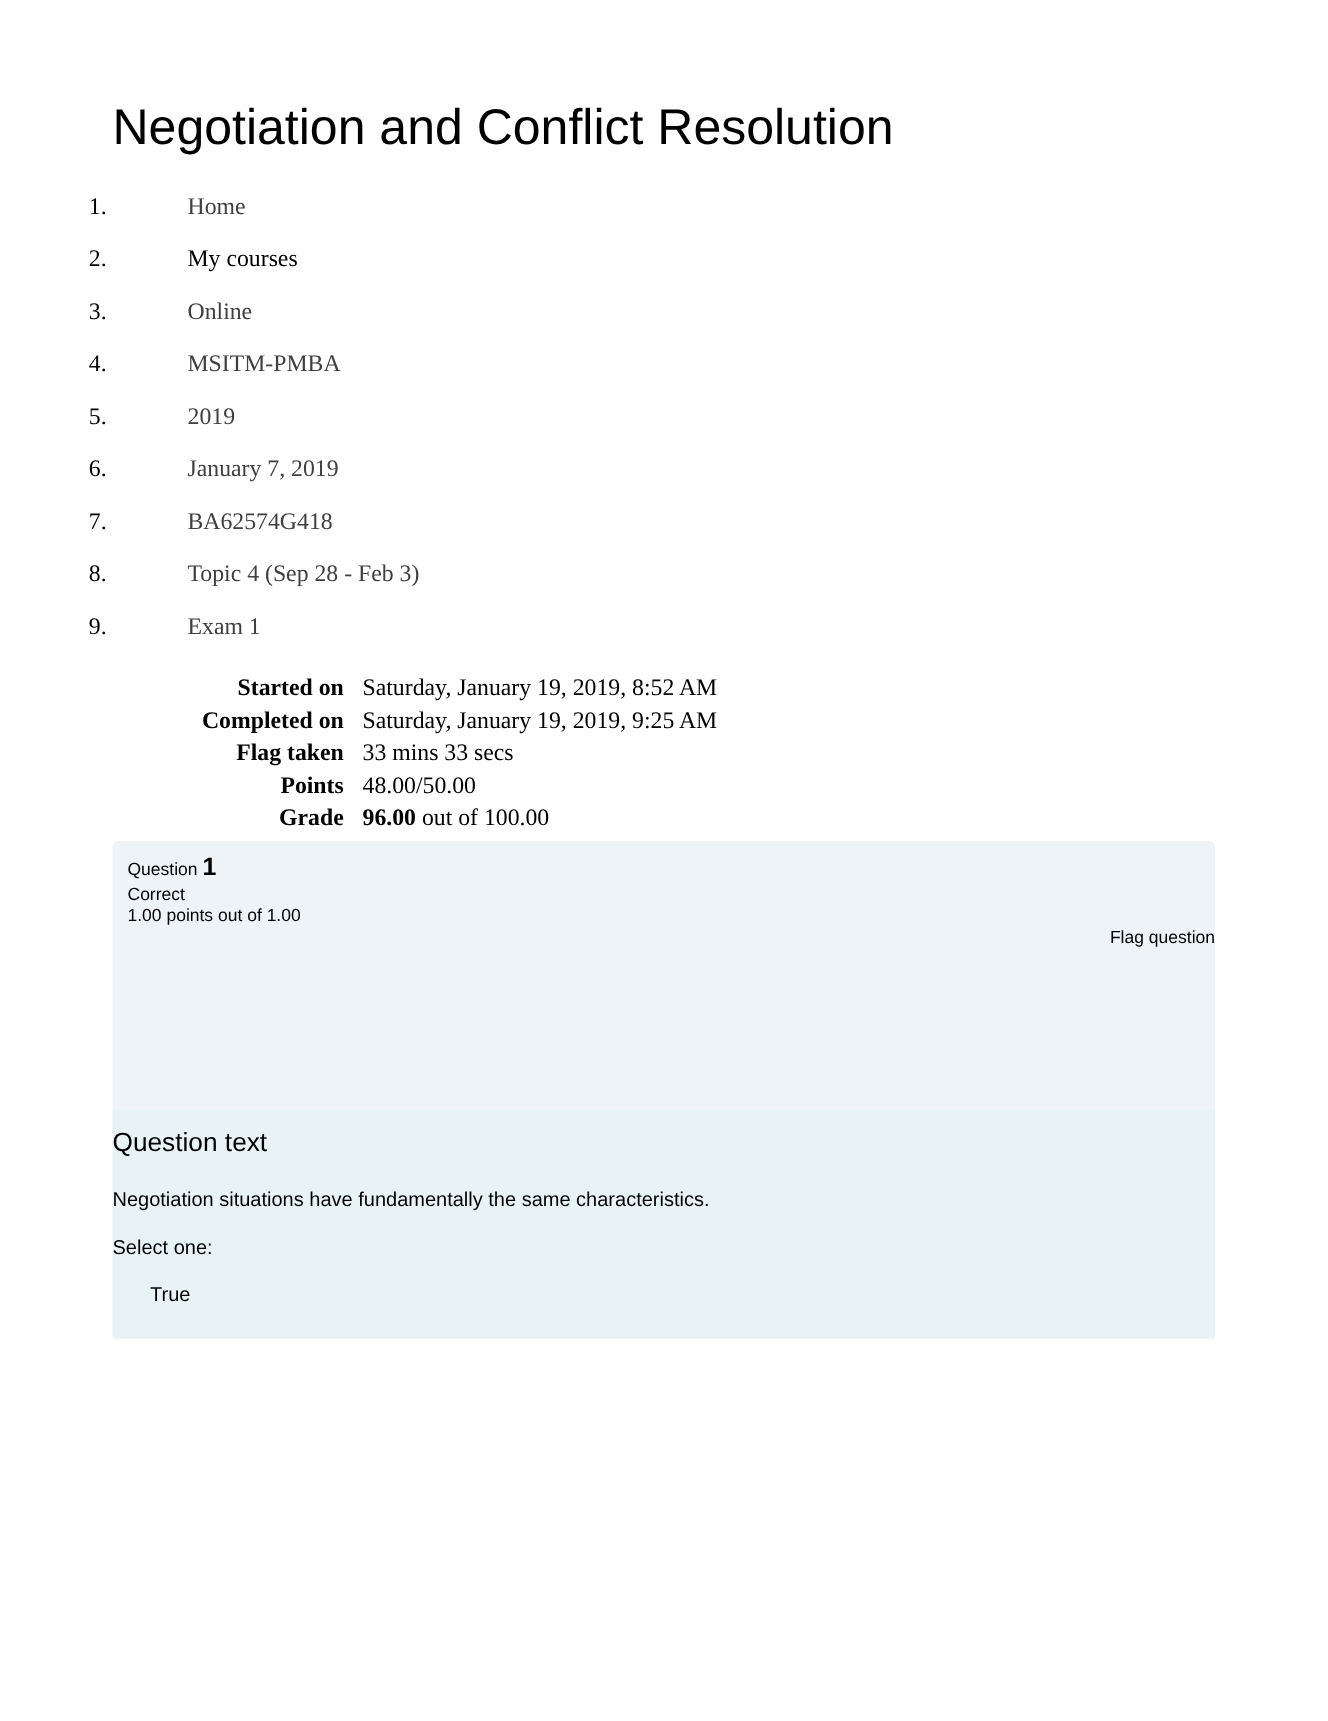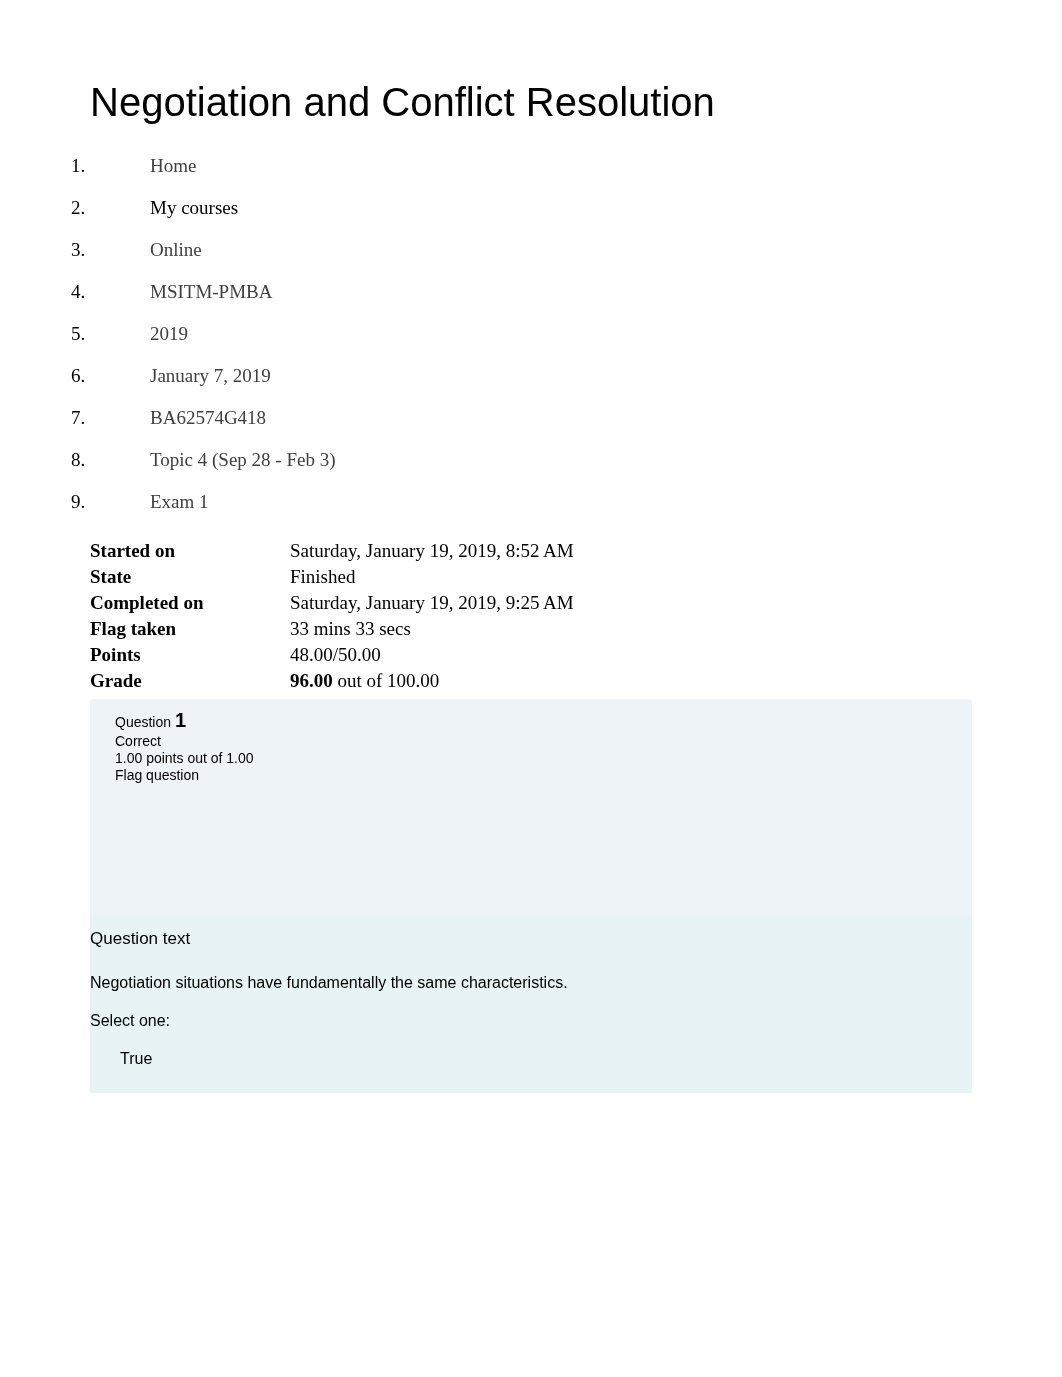--- a/index.html
+++ b/index.html
@@ -41,21 +41,21 @@
       font-family: Georgia, 'Times New Roman', serif;
       font-size: 19px;
       border-collapse: collapse;
     }
     .summary-table td {
       padding: 2px 0;
       vertical-align: top;
     }
     .summary-table td.label {
       font-weight: bold;
-      text-align: left;
+      text-align: right;
       padding-right: 15px;
       width: 200px;
     }
     .summary-table td.value {
     }
     .grade-bold {
       font-weight: bold;
     }
     .question-box {
       background: #eef3f8;
@@ -76,39 +76,38 @@
       font-weight: bold;
     }
     .question-status {
       font-size: 14px;
     }
     .question-points {
       font-size: 14px;
     }
     .flag-link {
       font-size: 14px;
-      text-align: left;
+      text-align: right;
       padding-left: 110px;
     }
     .question-info > div {
-      padding: 0 0 1px 0;
-      margin-left: 25px;
+      padding: 0 0 1px 12px;
     }
     .question-spacer {
       height: 130px;
     }
     .question-text-section {
       background: #e7f3f5;
       margin-left: 30px;
       margin-right: 30px;
       padding: 15px 0 25px 0;
       font-family: Verdana, Geneva, sans-serif;
     }
     .question-text-heading {
-      font-size: 17px;
+      font-size: 21px;
       font-weight: 400;
       margin-bottom: 25px;
     }
     .question-prompt {
       font-size: 16px;
       margin-bottom: 20px;
     }
     .select-label {
       font-size: 16px;
       margin-bottom: 20px;
@@ -135,24 +134,20 @@
   <li><a href="#">Exam 1</a></li>
 </ol>
 
 <table class="summary-table">
   <tbody>
       <tr>
     <td class="label">Started on</td>
     <td class="value">Saturday, January 19, 2019, 8:52 AM</td>
   </tr>
   <tr>
-    <td class="label">State</td>
-    <td class="value">Finished</td>
-  </tr>
-  <tr>
     <td class="label">Completed on</td>
     <td class="value">Saturday, January 19, 2019, 9:25 AM</td>
   </tr>
   <tr>
     <td class="label">Flag taken</td>
     <td class="value">33 mins 33 secs</td>
   </tr>
   <tr>
     <td class="label">Points</td>
     <td class="value">48.00/50.00</td>

